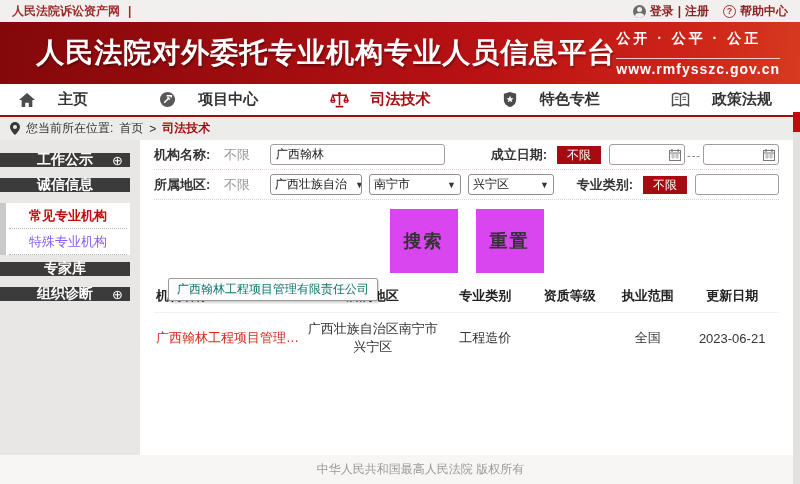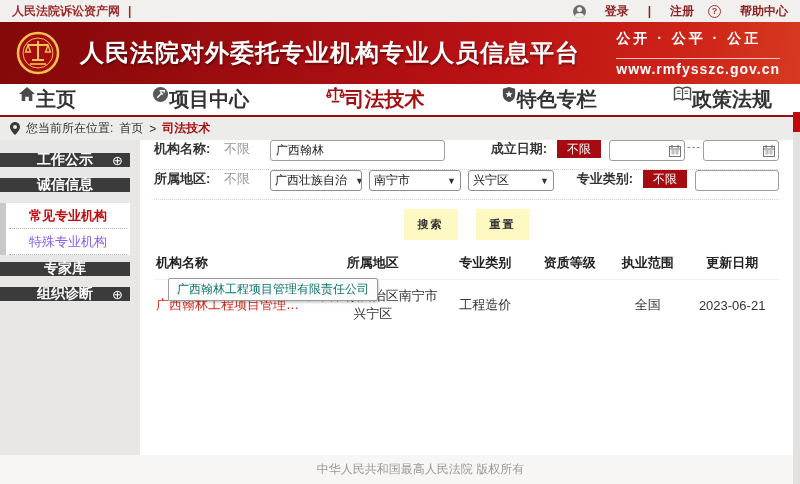--- a/index.html
+++ b/index.html
@@ -3,36 +3,36 @@
 <meta charset="utf-8">
 <style>
   * { margin:0; padding:0; box-sizing:border-box; }
   html,body { width:800px; height:484px; overflow:hidden; }
   body { font-family:"Liberation Sans","DejaVu Sans",sans-serif; background:#e8e7e5; position:relative; }
 
   
   .topbar { height:22px; background:#f1f0ee; display:flex; align-items:center; justify-content:space-between; padding:0 12px; font-size:12px; }
   .topbar-left { display:flex; align-items:center; gap:8px; color:#9d2b2b; font-weight:bold; }
   .topbar-right { display:flex; align-items:center; gap:14px; color:#8c2222; }
-  .topbar-right .grp { display:flex; align-items:center; gap:19px; font-weight:bold; }
+  .topbar-right .grp { display:flex; align-items:center; gap:4px; font-weight:bold; }
   .avatar-ic { width:13px; height:13px; border-radius:50%; background:#6b6b6b; position:relative; overflow:hidden; }
   .avatar-ic::before { content:""; position:absolute; left:4px; top:2px; width:5px; height:5px; border-radius:50%; background:#f1f0ee; }
   .avatar-ic::after { content:""; position:absolute; left:2px; top:8px; width:9px; height:6px; border-radius:50% 50% 0 0; background:#f1f0ee; }
   .qmark { width:13px; height:13px; border-radius:50%; border:1px solid #a33; color:#a33; font-size:9px; font-weight:bold; display:inline-flex; align-items:center; justify-content:center; }
 
   
   .banner { height:62px; background:linear-gradient(100deg,#83080a 0%,#9d0c0f 30%,#b91114 60%,#cd2318 85%,#d73a20 100%); display:flex; align-items:center; padding:0 16px; }
-  .banner h1 { color:#fff; font-size:24px; font-weight:bold; letter-spacing:1px; margin-left:20px; text-shadow:1px 2px 2px rgba(0,0,0,.35); white-space:nowrap; }
+  .banner h1 { color:#fff; font-size:28px; font-weight:bold; letter-spacing:1px; margin-left:20px; text-shadow:1px 2px 2px rgba(0,0,0,.35); white-space:nowrap; }
   .slogan-box { margin-left:auto; color:#fff; padding-right:4px; }
   .slogan { font-size:14px; font-weight:bold; letter-spacing:3px; white-space:nowrap; }
   .site-url { border-top:1px solid rgba(255,255,255,.75); margin-top:10px; padding-top:2px; font-size:14px; font-weight:bold; letter-spacing:1px; }
 
   
   .nav { height:33px; background:#fff; border-bottom:2px solid #9b0c0e; display:flex; align-items:center; justify-content:space-between; padding:0 28px 0 18px; }
-  .nav-item { display:flex; gap:0; font-size:20px; font-weight:bold; color:#333; cursor:pointer; }
+  .nav-item { display:flex; align-items:center; gap:22px; font-size:15px; font-weight:bold; color:#333; cursor:pointer; }
   .nav-item.active { color:#a50d10; }
   .nav-item svg { display:block; }
 
   
   .breadcrumb { height:23px; background:#ececea; display:flex; align-items:center; gap:6px; padding:0 10px; font-size:12px; color:#333; }
   .breadcrumb .cur { color:#a50d10; font-weight:bold; }
 
   
   .scroll-track { position:absolute; right:0; top:112px; width:7px; bottom:0; background:#e2e1df; }
   .scroll-thumb { position:absolute; right:0; top:112px; width:7px; height:20px; background:#c00b0e; }
@@ -41,35 +41,35 @@
   .main { position:relative; height:315px; }
   .sidebar { position:absolute; left:0; top:13px; width:130px; }
   .side-item { height:14px; margin-bottom:11px; background:#3b3b3b; color:#fff; font-size:14px; font-weight:bold; display:flex; align-items:center; justify-content:center; position:relative; cursor:pointer; }
   .side-item.active { background:#a50b10; margin-bottom:2px; }
   .side-item .toggle { position:absolute; right:7px; font-weight:normal; font-size:13px; }
   .submenu { background:#fff; border-left:6px solid #c9c9c9; margin-bottom:7px; }
   .sub-item { height:26px; line-height:26px; text-align:center; font-size:13px; color:#8b5cf6; border-bottom:1px dotted #b5b5b5; margin:0 3px; cursor:pointer; }
   .sub-item.active { color:#c00b0e; font-weight:bold; }
 
   .panel { position:absolute; left:140px; right:7px; top:0; height:315px; background:#fff; }
-  .filter-row { display:flex; height:30px; margin:0 14px; border-bottom:1px dotted #e3cfcf; font-size:13px; }
+  .filter-row { display:flex; align-items:center; height:30px; margin:0 14px; border-bottom:1px dotted #e3cfcf; font-size:13px; }
   .flabel { font-weight:bold; color:#333; width:70px; }
   .unl-text { color:#999; width:46px; }
   .unl-btn { background:#a50b10; color:#fff; font-size:12px; width:44px; height:18px; line-height:18px; text-align:center; margin-right:8px; cursor:pointer; }
   .txt-input { height:21px; border:1px solid #9e9e9e; border-radius:3px; padding:0 5px; font-size:12px; font-family:inherit; color:#222; }
   .in-name { width:175px; }
   .in-cat { width:84px; }
   .sel { height:21px; width:92px; border:1px solid #8f8f8f; border-radius:3px; background:#fff; display:flex; align-items:center; justify-content:space-between; padding:0 4px; font-size:12px; color:#222; margin-right:7px; cursor:pointer; white-space:nowrap; overflow:hidden;gap:8px; }
   .sel .chev { font-size:9px; color:#333; }
   .date-box { height:21px; width:76px; border:1px solid #9e9e9e; border-radius:3px; background:#fff; display:flex; align-items:center; justify-content:flex-end; padding:0 3px; cursor:pointer; }
   .date-sep { color:#777; font-size:11px; margin:0 2px; letter-spacing:1px; }
   .spacer { flex:1; }
 
   .btn-row { display:flex; justify-content:center; gap:18px; padding:9px 0 4px; }
-  .btn { background:#fef9c3; border:none; font-family:inherit; font-size:11px; font-weight:bold; color:#333; padding:8px 14px; cursor:pointer; letter-spacing:2px; }
+  .btn { background:#d946ef; border:none; font-family:inherit; font-size:18px; font-weight:bold; color:#333; padding:20px 14px; cursor:pointer; letter-spacing:2px; }
 
   table { width:calc(100% - 28px); margin:2px 14px 0; border-collapse:collapse; font-size:13px; table-layout:fixed; }
   th { font-weight:bold; color:#222; padding:8px 2px 7px; text-align:center; }
   td { padding:7px 2px; color:#333; text-align:center; border-top:1px solid #f0f0f0; }
   th:first-child, td:first-child { text-align:left; }
   td.org-link { color:#d8281c; cursor:pointer; white-space:nowrap; overflow:hidden; text-overflow:ellipsis; }
   col.c1{width:24%} col.c2{width:22%} col.c3{width:14%} col.c4{width:13%} col.c5{width:12%} col.c6{width:15%}
 
   .tooltip { position:absolute; left:28px; top:138px; background:#fcfcfc; border:1px solid #9a9a9a; border-radius:2px; box-shadow:1px 2px 2px rgba(0,0,0,.18); font-size:12px; color:#0f766e; padding:2px 8px; white-space:nowrap; }
 

